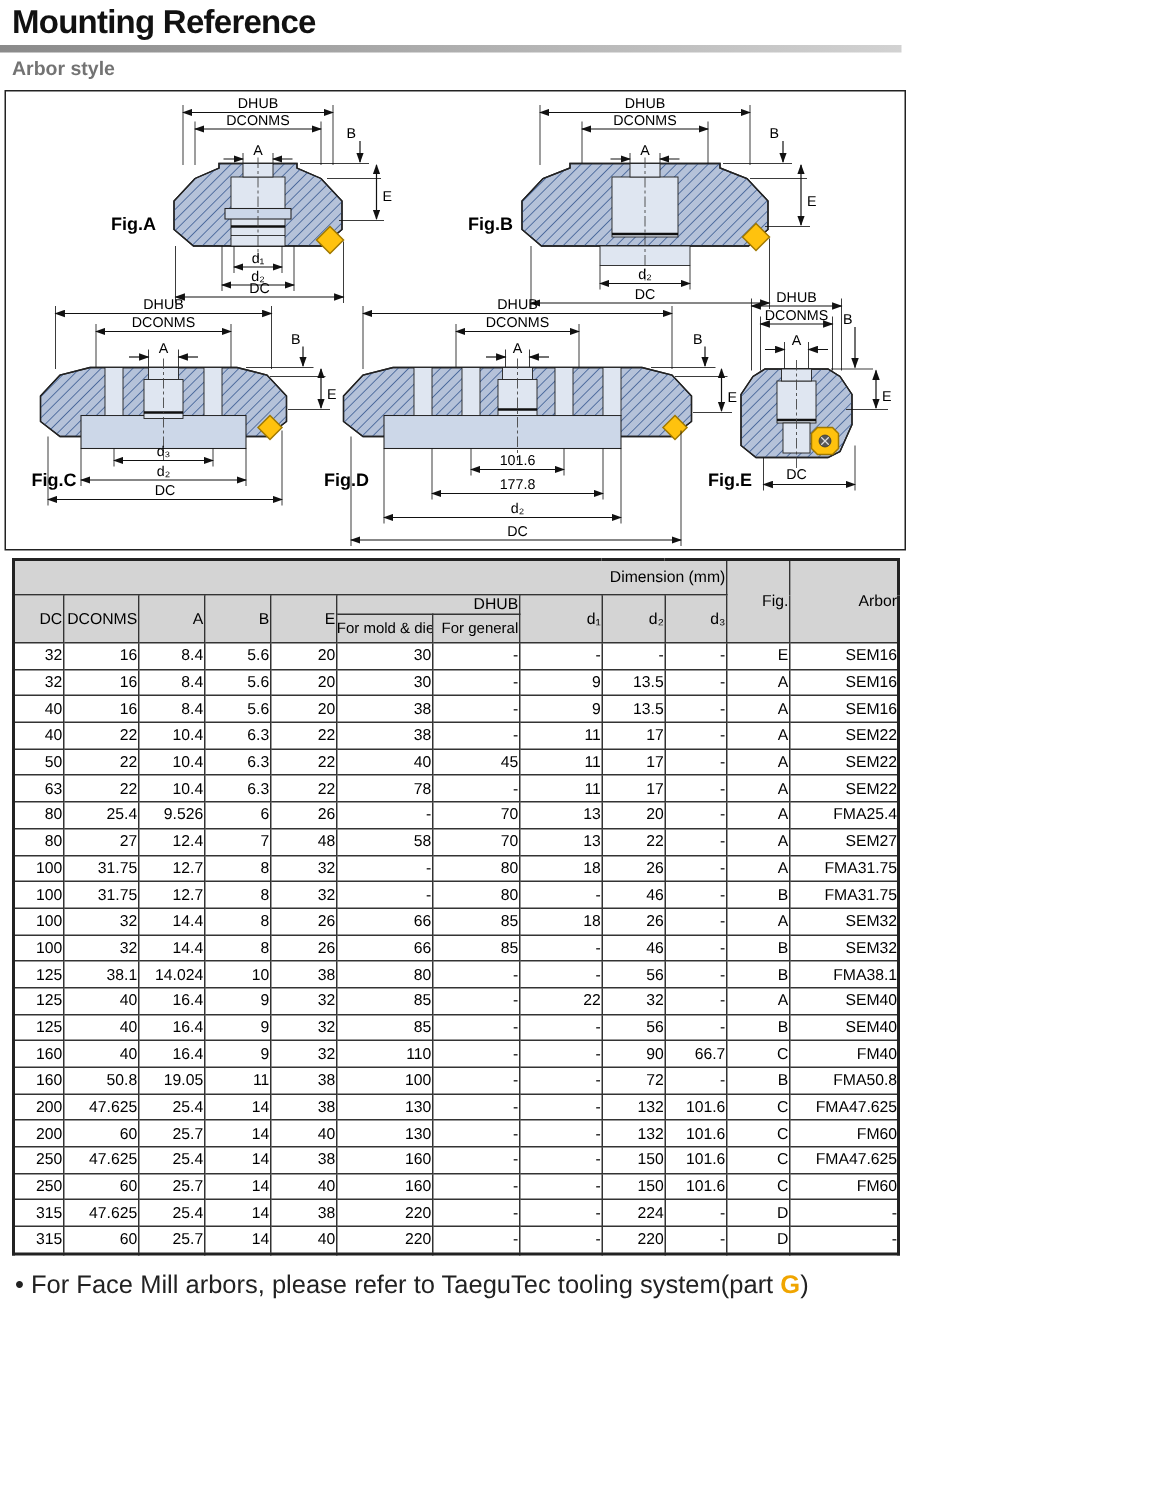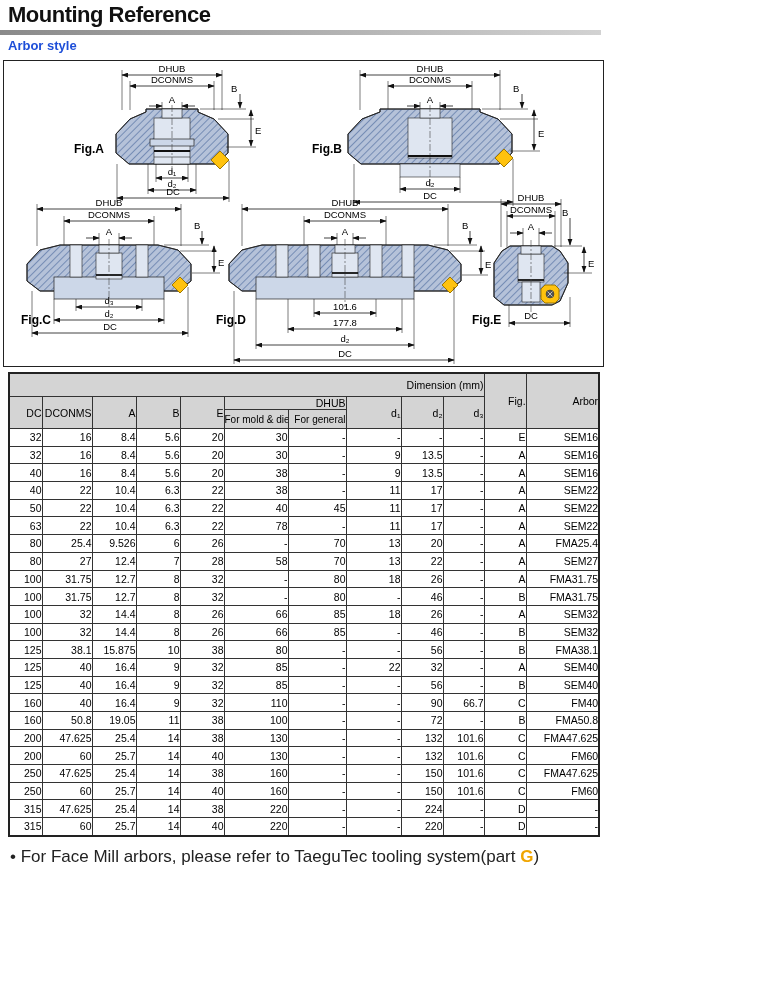--- a/index.html
+++ b/index.html
@@ -2,21 +2,21 @@
 <html><head>
 <meta charset="utf-8">
 <style>
   html,body{margin:0;padding:0;background:#fff;}
   #page{position:relative;width:775px;height:1000px;background:#fff;
         font-family:"Liberation Sans",sans-serif;color:#000;overflow:hidden;}
   .title{position:absolute;left:8px;top:2px;font-size:22px;font-weight:bold;
          letter-spacing:-0.5px;color:#111;}
   .title-rule{position:absolute;left:0;top:30px;width:601px;height:5px;
          background:linear-gradient(to right,#8a8a8a,#d2d2d2);}
-  .subtitle{position:absolute;left:8px;top:38px;font-size:13px;font-weight:bold;color:#1d4ed8;}
+  .subtitle{position:absolute;left:8px;top:38px;font-size:13px;font-weight:bold;color:#737373;}
   .fig-box{position:absolute;left:3px;top:60px;width:601px;height:307px;
          border:1.5px solid #222;background:#fff;box-sizing:border-box;}
   .fig-box svg{position:absolute;left:0;top:0;}
 
   
   .body-fill{fill:#b5c2d9;stroke:#222;stroke-width:0.9;}
   .body-hatch{fill:url(#hatch);stroke:#222;stroke-width:0.9;}
   .pale{fill:#dfe6f1;stroke:#222;stroke-width:0.6;}
   .plate{fill:#ccd7e8;stroke:#222;stroke-width:0.7;}
   .ins{fill:#FFC20E;stroke:#a07800;stroke-width:1;}
@@ -437,21 +437,21 @@
           <td>20</td>
           <td>-</td>
           <td>A</td>
           <td>FMA25.4</td>
         </tr>
         <tr>
           <td>80</td>
           <td>27</td>
           <td>12.4</td>
           <td>7</td>
-          <td>28</td>
+          <td>48</td>
           <td>58</td>
           <td>70</td>
           <td>13</td>
           <td>22</td>
           <td>-</td>
           <td>A</td>
           <td>SEM27</td>
         </tr>
         <tr>
           <td>100</td>
@@ -505,21 +505,21 @@
           <td>85</td>
           <td>-</td>
           <td>46</td>
           <td>-</td>
           <td>B</td>
           <td>SEM32</td>
         </tr>
         <tr>
           <td>125</td>
           <td>38.1</td>
-          <td>15.875</td>
+          <td>14.024</td>
           <td>10</td>
           <td>38</td>
           <td>80</td>
           <td>-</td>
           <td>-</td>
           <td>56</td>
           <td>-</td>
           <td>B</td>
           <td>FMA38.1</td>
         </tr>

